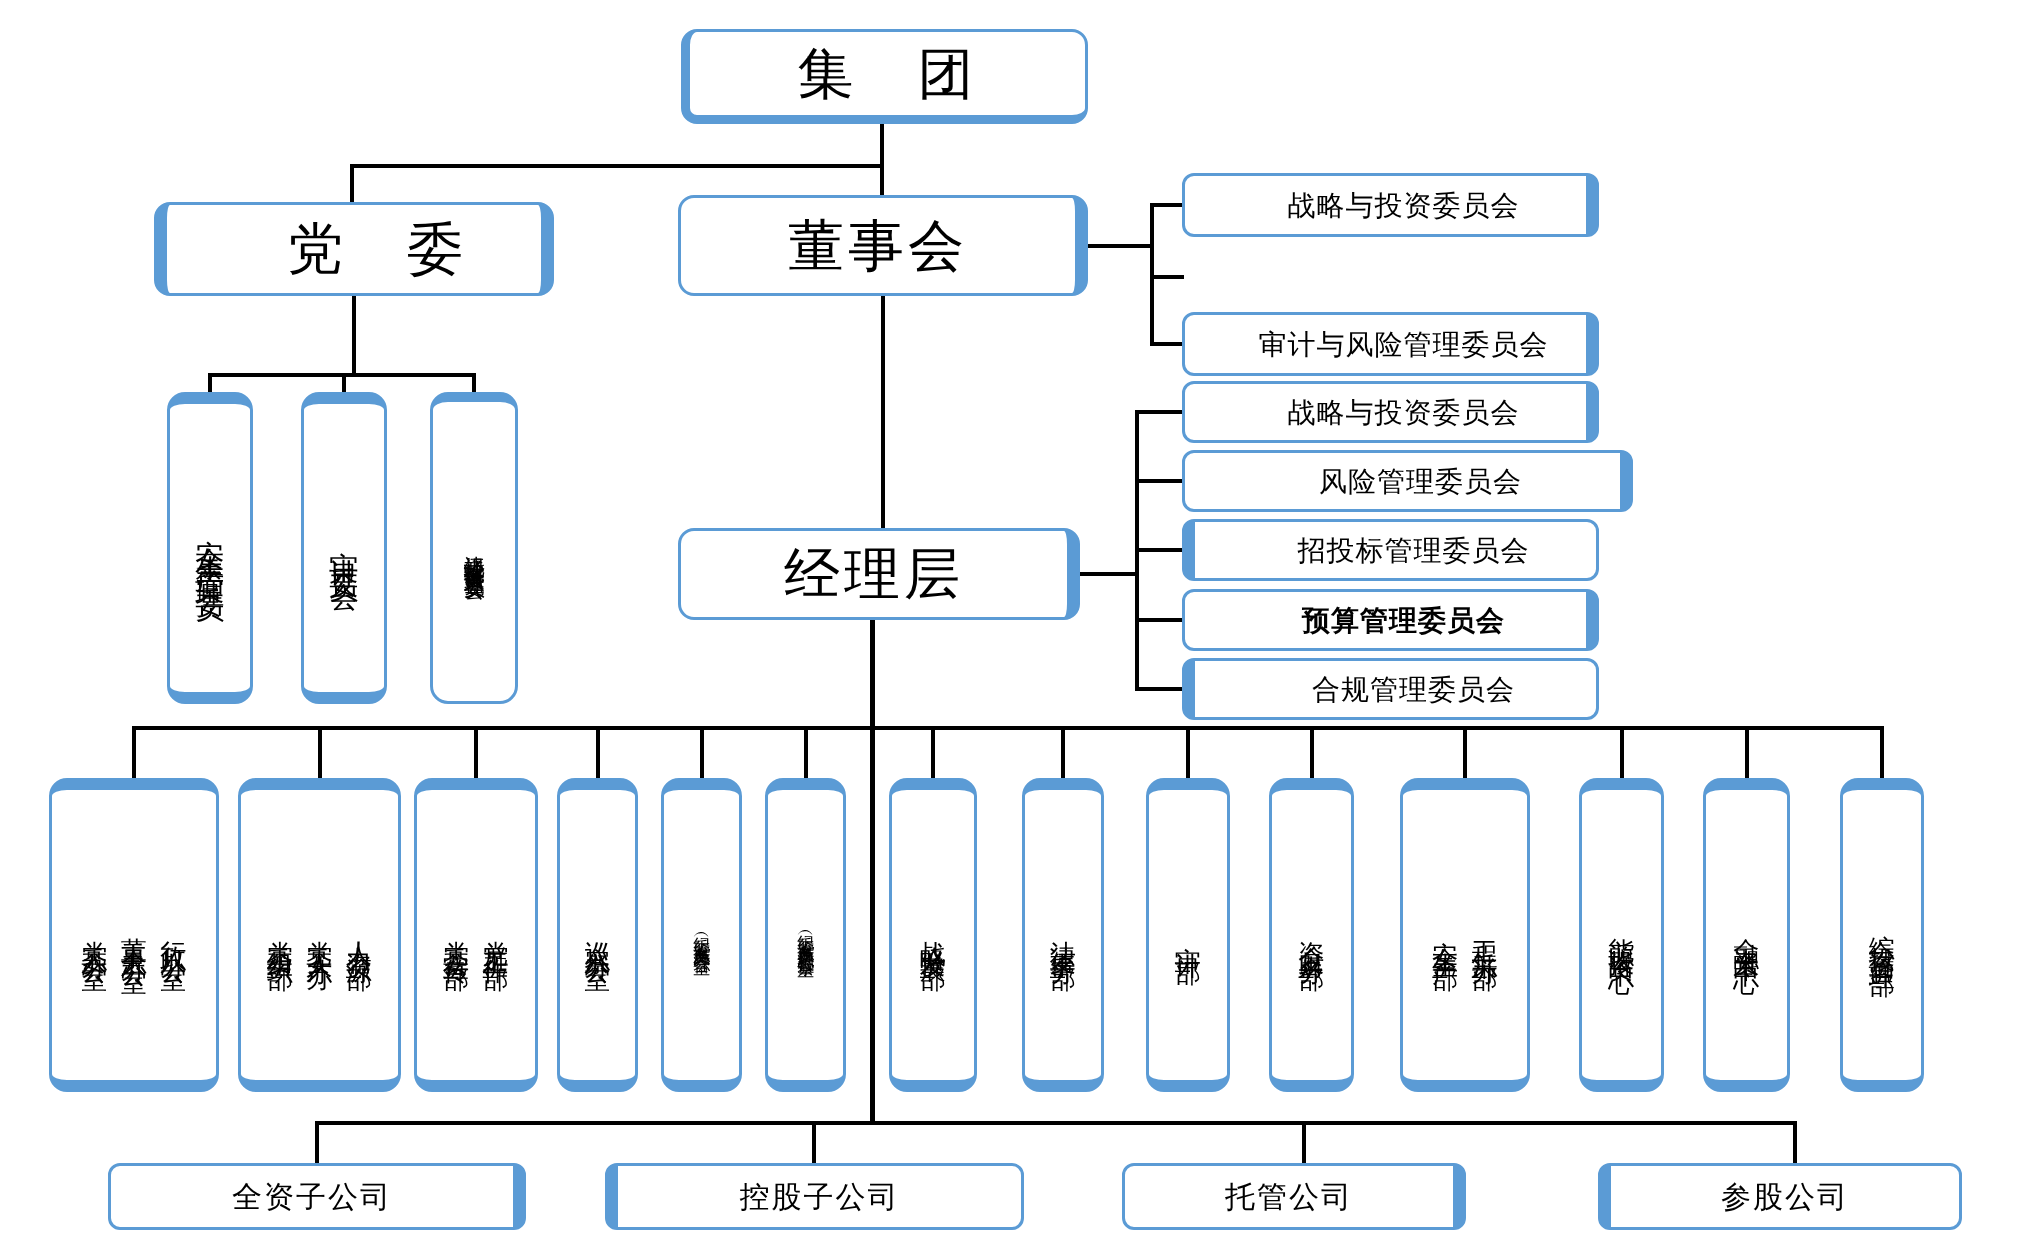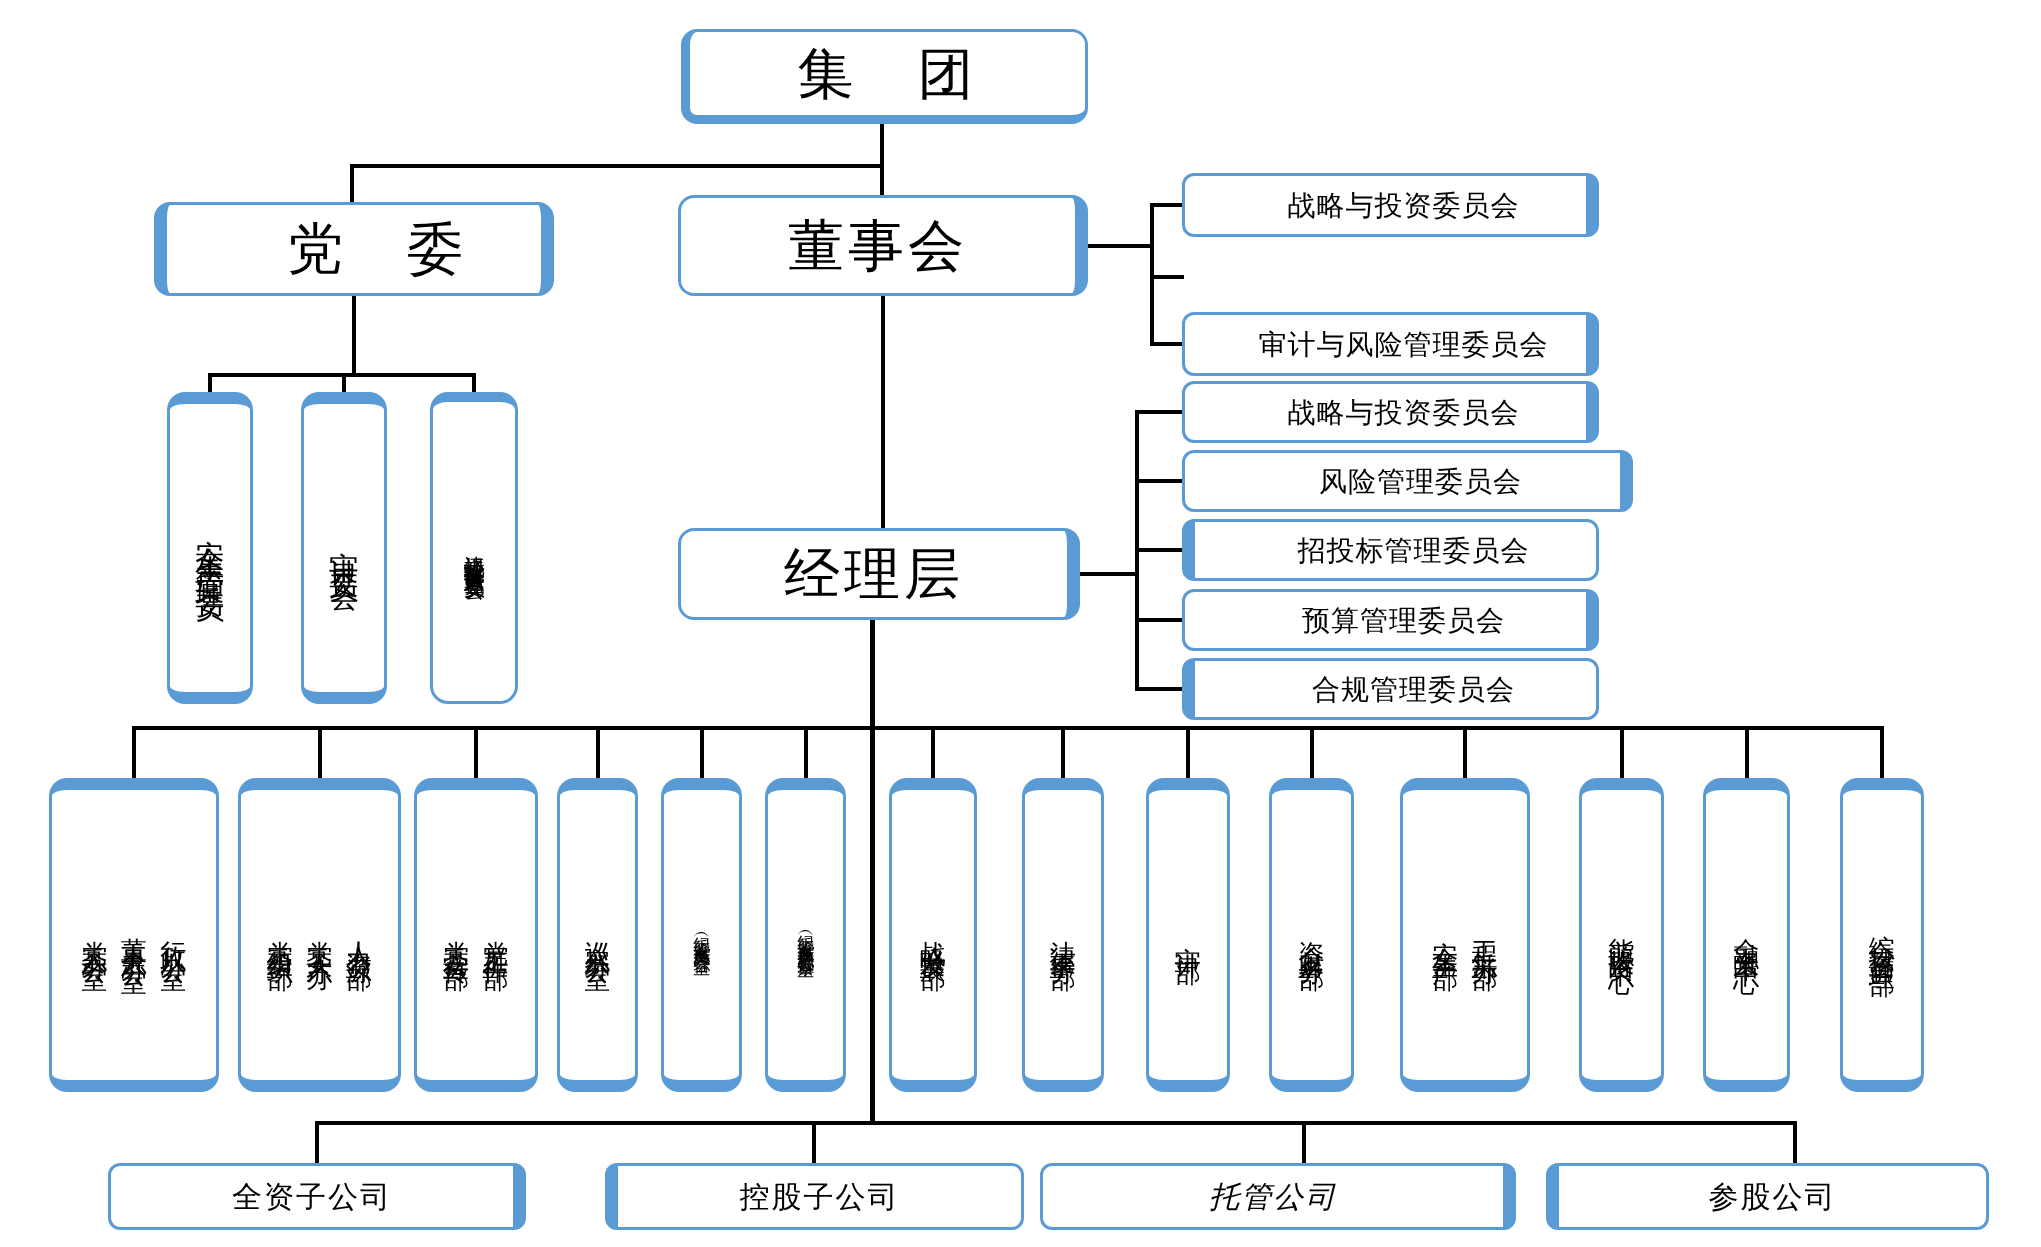--- a/index.html
+++ b/index.html
@@ -113,21 +113,21 @@
 
   <div class="box r12 mid b-r" style="left:1182px;top:381px;width:417px;height:62px;">
     <span>战略与投资委员会</span>
   </div>
   <div class="box r12 mid b-r" style="left:1182px;top:450px;width:451px;height:62px;">
     <span>风险管理委员会</span>
   </div>
   <div class="box r12 mid b-l" style="left:1182px;top:519px;width:417px;height:62px;">
     <span>招投标管理委员会</span>
   </div>
-  <div class="box r12 mid b-r" style="left:1182px;top:589px;width:417px;height:62px;">
+  <div class="box r12 mid b-r" style="left:1182px;top:589px;width:417px;height:62px;font-weight:bold;">
     <span>预算管理委员会</span>
   </div>
   <div class="box r12 mid b-l" style="left:1182px;top:658px;width:417px;height:62px;">
     <span>合规管理委员会</span>
   </div>
 
   <div class="box r18 vbox b-tb" style="left:167px;top:392px;width:86px;height:312px;">
     <span class="vcol fs29">安全生产管理委员</span>
   </div>
   <div class="box r18 vbox b-tb" style="left:301px;top:392px;width:86px;height:312px;">
@@ -198,20 +198,20 @@
   <div class="box r18 vbox b-tb" style="left:1840px;top:778px;width:84px;height:314px;">
     <span class="vcol">综合投资管理部</span>
   </div>
 
   <div class="box r12 sub b-r" style="left:108px;top:1163px;width:418px;height:67px;">
     <span>全资子公司</span>
   </div>
   <div class="box r12 sub b-l" style="left:605px;top:1163px;width:419px;height:67px;">
     <span>控股子公司</span>
   </div>
-  <div class="box r12 sub b-r" style="left:1040px;top:1163px;width:476px;height:67px;font-style:italic;">
+  <div class="box r12 sub b-r" style="left:1122px;top:1163px;width:344px;height:67px;">
     <span>托管公司</span>
   </div>
-  <div class="box r12 sub b-l" style="left:1546px;top:1163px;width:443px;height:67px;">
+  <div class="box r12 sub b-l" style="left:1598px;top:1163px;width:364px;height:67px;">
     <span>参股公司</span>
   </div>
 
 </div>
 
 </body></html>

